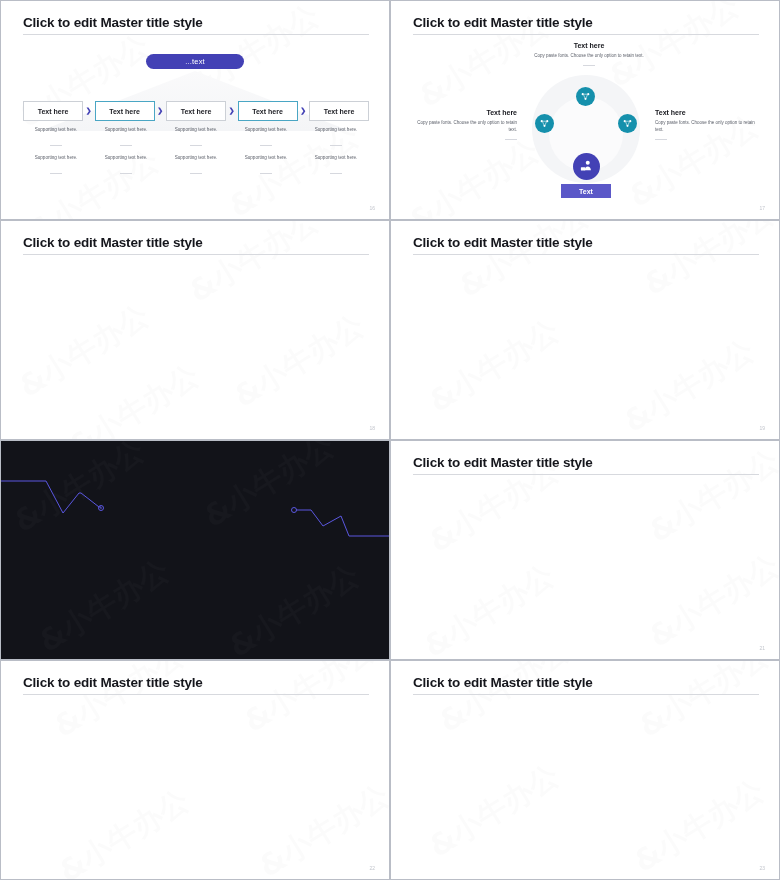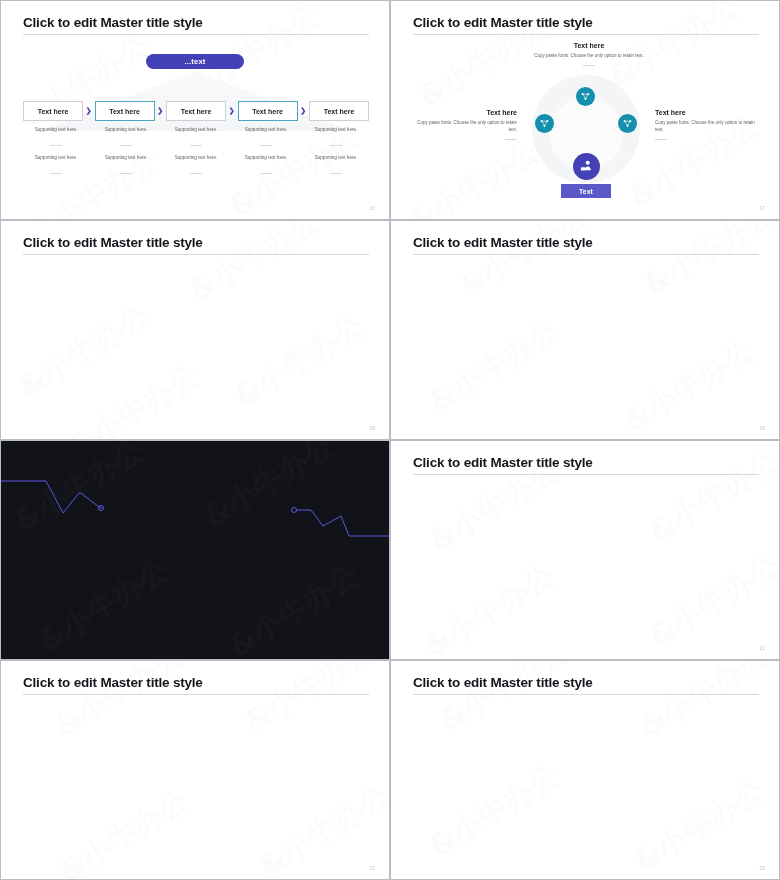--- a/index.html
+++ b/index.html
@@ -66,21 +66,21 @@
     transform: translateX(-50%);
     width: 310px; height: 60px;
     background: linear-gradient(to bottom, #fafafb, #f4f5f7);
     clip-path: polygon(50% 0%, 100% 100%, 0% 100%);
   }
   .s1-pill {
     position: absolute; left: 50%; top: 53px;
     transform: translateX(-50%);
     width: 98px; height: 15px;
     background: #4341b5; border-radius: 10px;
-    color: #fff; font-size: 7.5px; font-weight: 700;
+    color: #fff; font-size: 7.5px; font-weight: 400;
     display: flex; align-items: center; justify-content: center;
     letter-spacing: .2px;
   }
   .s1-row {
     position: absolute; left: 22px; top: 100px;
     width: 346px; display: flex; align-items: center;
     justify-content: space-between;
   }
   .s1-box {
     width: 60px; height: 20px;

